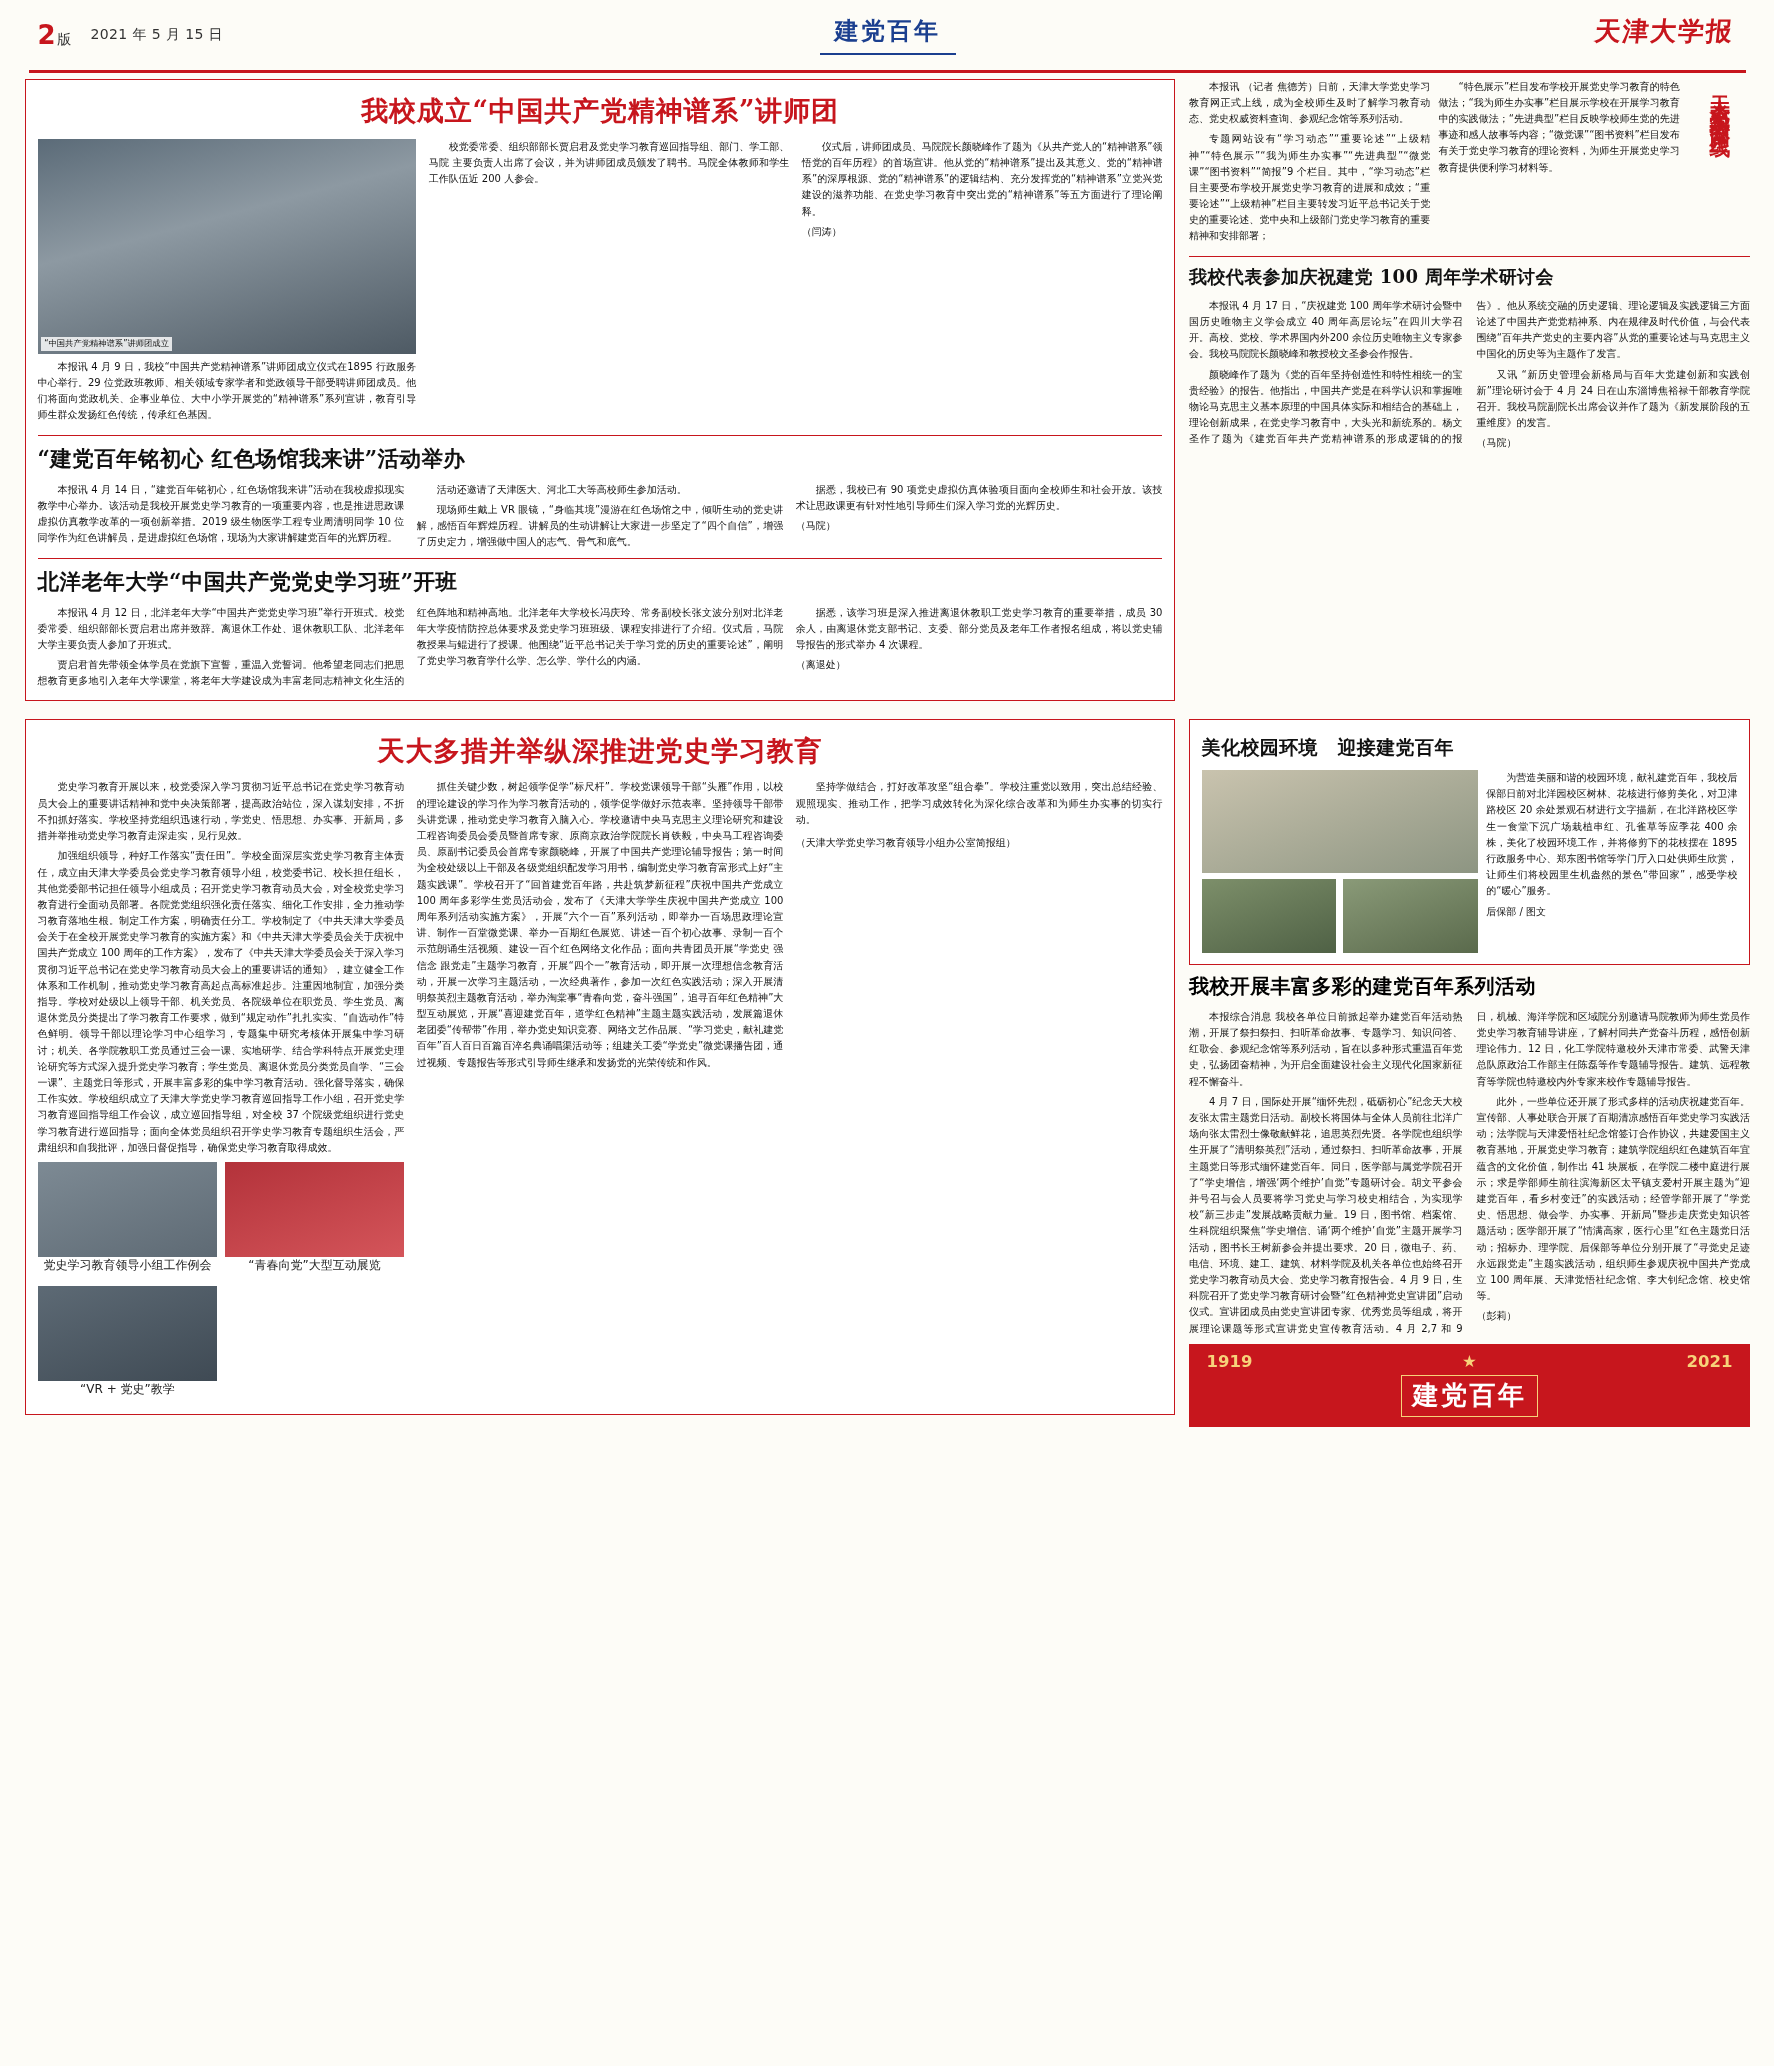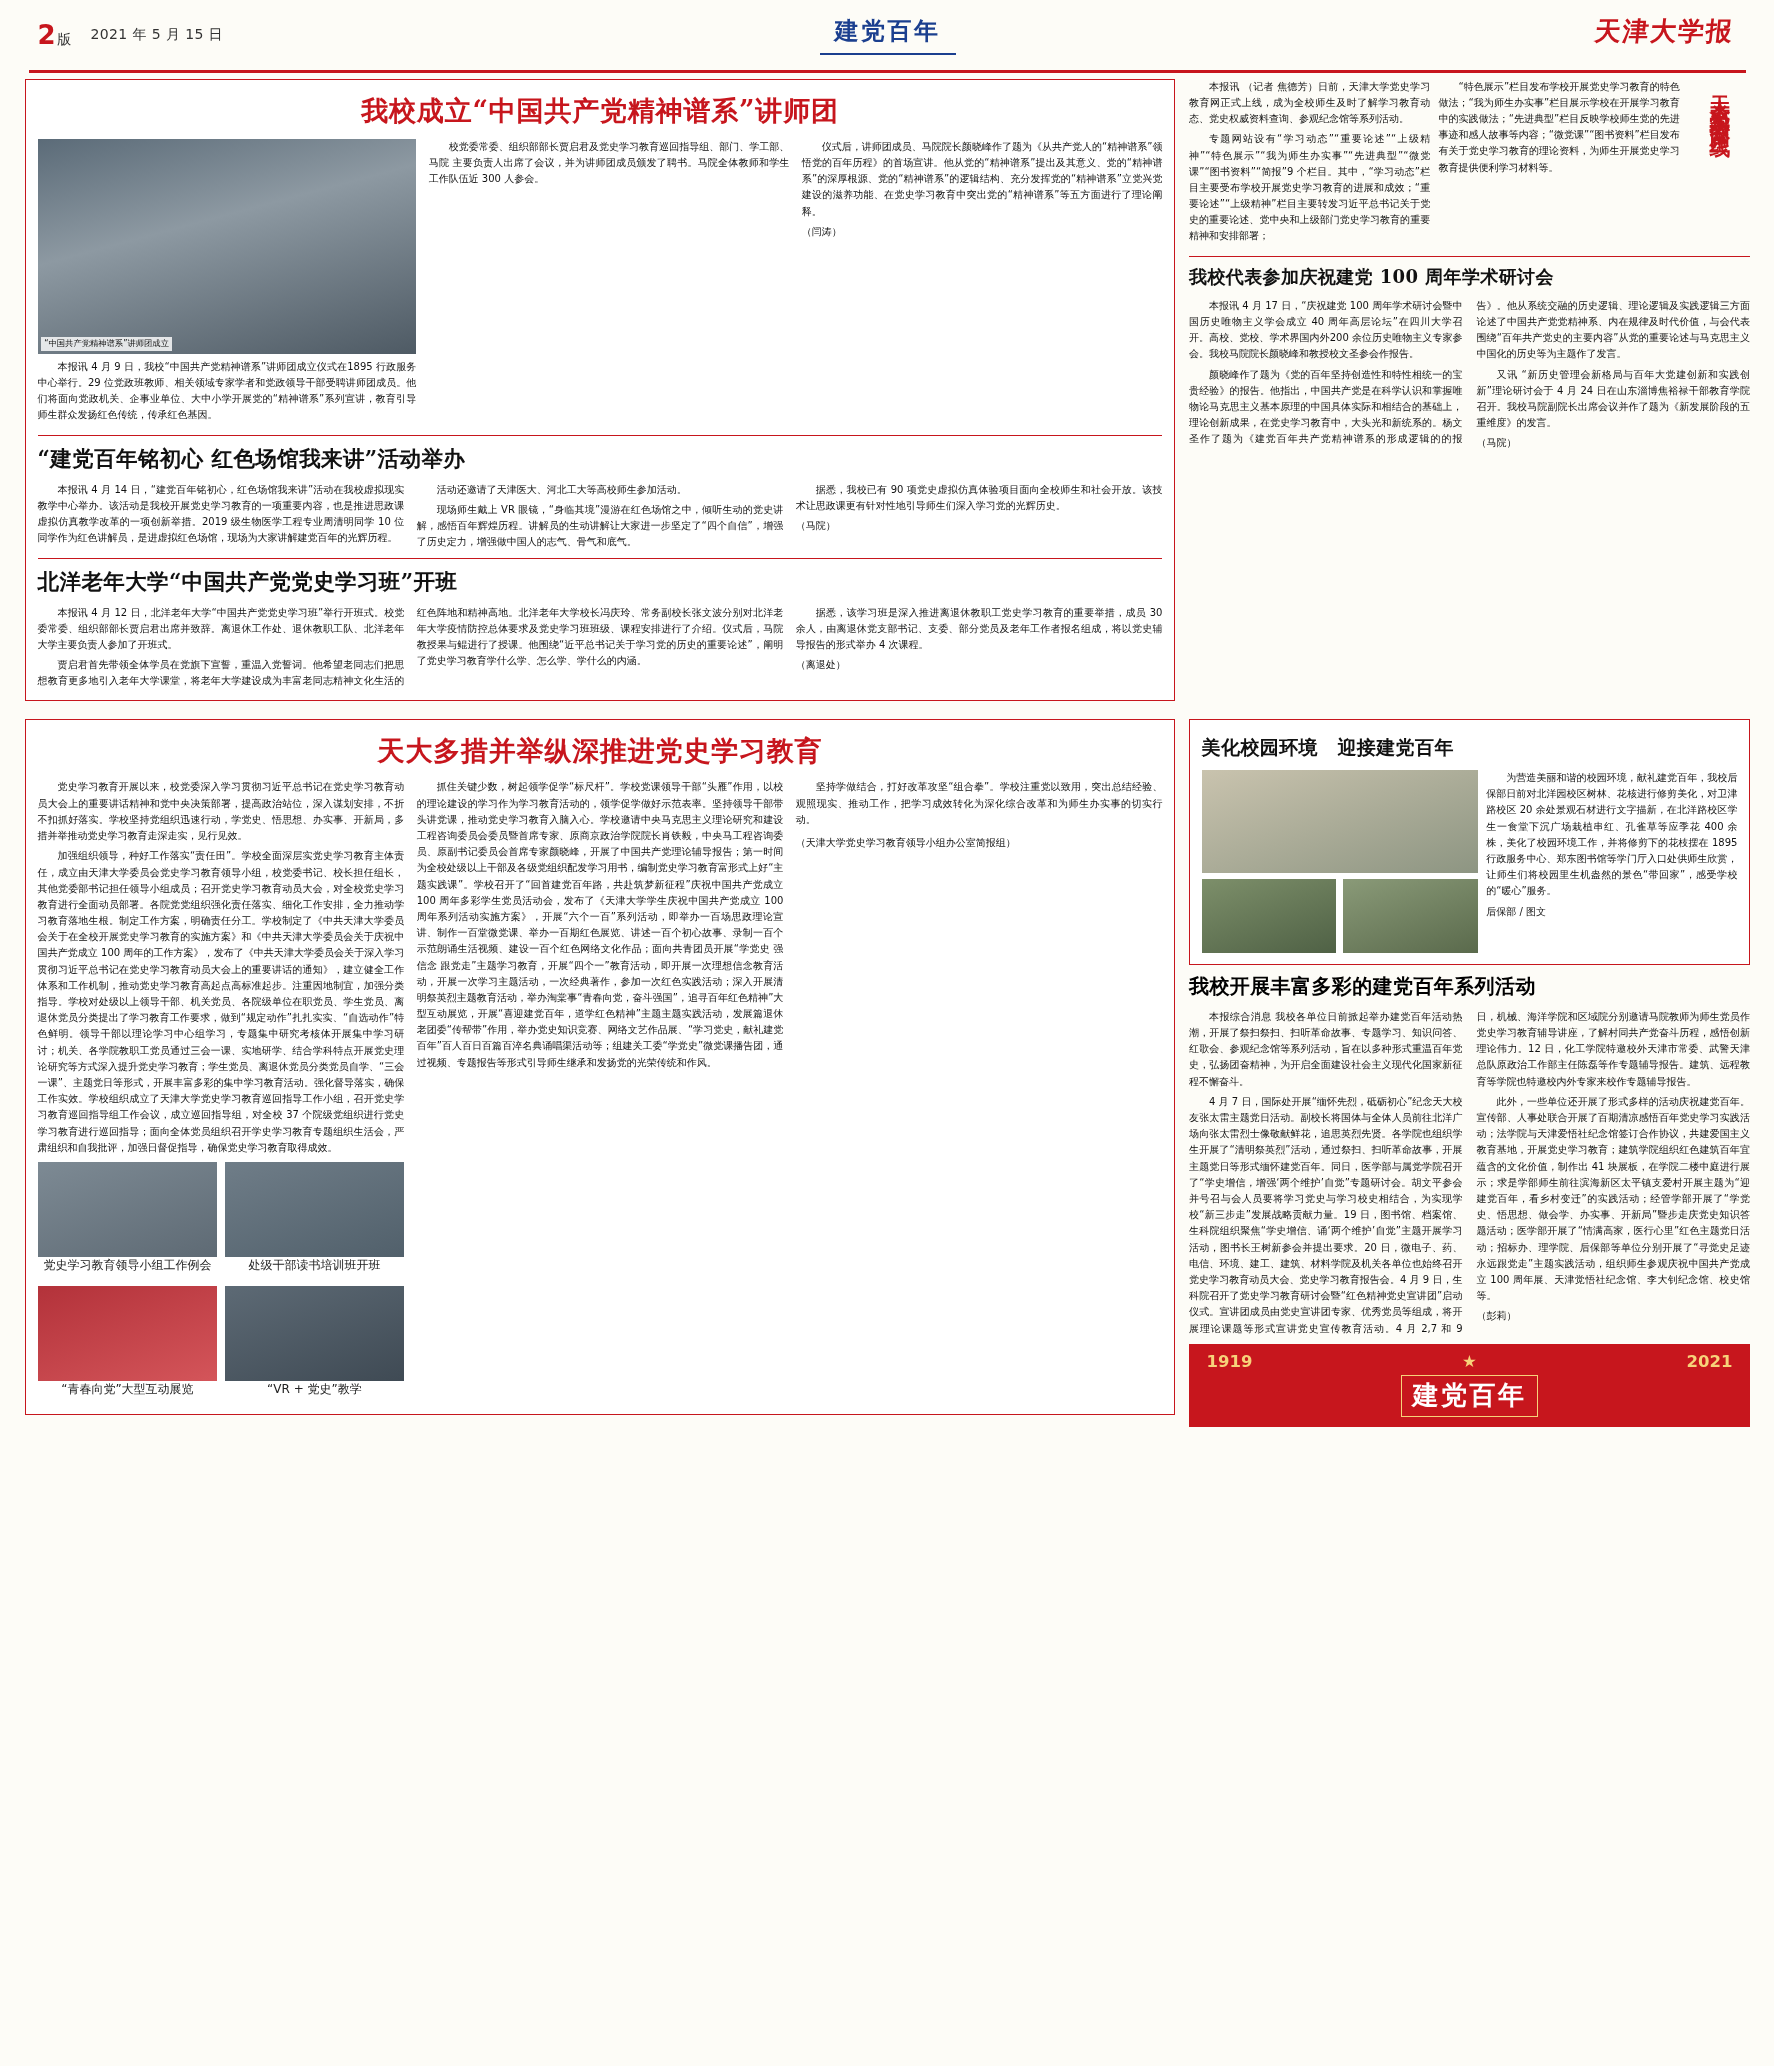--- a/index.html
+++ b/index.html
@@ -129,21 +129,21 @@
         <div class="box">
           <h1 class="headline">我校成立“中国共产党精神谱系”讲师团</h1>
           <div style="display:flex;gap:12.4px;">
             <div style="flex:1.05;">
               <div class="photo" style="height:215px;background:linear-gradient(165deg,#5b6b78,#8d99a2 40%,#4e5a64);">
                 <div class="cap">“中国共产党精神谱系”讲师团成立</div>
               </div>
               <p class="body" style="margin-top:5px;">本报讯 4 月 9 日，我校“中国共产党精神谱系”讲师团成立仪式在1895 行政服务中心举行。29 位党政班教师、相关领域专家学者和党政领导干部受聘讲师团成员。他们将面向党政机关、企事业单位、大中小学开展党的“精神谱系”系列宣讲，教育引导师生群众发扬红色传统，传承红色基因。</p>
             </div>
             <div style="flex:1;">
-              <p class="body">校党委常委、组织部部长贾启君及党史学习教育巡回指导组、部门、学工部、马院 主要负责人出席了会议，并为讲师团成员颁发了聘书。马院全体教师和学生工作队伍近 300 人参会。</p>
+              <p class="body">校党委常委、组织部部长贾启君及党史学习教育巡回指导组、部门、学工部、马院 主要负责人出席了会议，并为讲师团成员颁发了聘书。马院全体教师和学生工作队伍近 200 人参会。</p>
             </div>
             <div style="flex:1;">
               <p class="body">仪式后，讲师团成员、马院院长颜晓峰作了题为《从共产党人的“精神谱系”领悟党的百年历程》的首场宣讲。他从党的“精神谱系”提出及其意义、党的“精神谱系”的深厚根源、党的“精神谱系”的逻辑结构、充分发挥党的“精神谱系”立党兴党建设的滋养功能、在党史学习教育中突出党的“精神谱系”等五方面进行了理论阐释。</p>
               <p class="body sig" style="text-indent:0;">（闫涛）</p>
             </div>
           </div>
 
           <div class="hrule"></div>
 
           <h2 class="headline">“建党百年铭初心 红色场馆我来讲”活动举办</h2>
@@ -202,24 +202,20 @@
 
           <div style="display:flex;gap:12.4px;">
             <div style="flex:1;">
               <p class="body">党史学习教育开展以来，校党委深入学习贯彻习近平总书记在党史学习教育动员大会上的重要讲话精神和党中央决策部署，提高政治站位，深入谋划安排，不折不扣抓好落实。学校坚持党组织迅速行动，学党史、悟思想、办实事、开新局，多措并举推动党史学习教育走深走实，见行见效。</p>
               <p class="body">加强组织领导，种好工作落实“责任田”。学校全面深层实党史学习教育主体责任，成立由天津大学委员会党史学习教育领导小组，校党委书记、校长担任组长，其他党委部书记担任领导小组成员；召开党史学习教育动员大会，对全校党史学习教育进行全面动员部署。各院党党组织强化责任落实、细化工作安排，全力推动学习教育落地生根。制定工作方案，明确责任分工。学校制定了《中共天津大学委员会关于在全校开展党史学习教育的实施方案》和《中共天津大学委员会关于庆祝中国共产党成立 100 周年的工作方案》，发布了《中共天津大学委员会关于深入学习贯彻习近平总书记在党史学习教育动员大会上的重要讲话的通知》，建立健全工作体系和工作机制，推动党史学习教育高起点高标准起步。注重因地制宜，加强分类指导。学校对处级以上领导干部、机关党员、各院级单位在职党员、学生党员、离退休党员分类提出了学习教育工作要求，做到“规定动作”扎扎实实、“自选动作”特色鲜明。领导干部以理论学习中心组学习，专题集中研究考核体开展集中学习研讨；机关、各学院教职工党员通过三会一课、实地研学、结合学科特点开展党史理论研究等方式深入提升党史学习教育；学生党员、离退休党员分类党员自学、“三会一课”、主题党日等形式，开展丰富多彩的集中学习教育活动。强化督导落实，确保工作实效。学校组织成立了天津大学党史学习教育巡回指导工作小组，召开党史学习教育巡回指导组工作会议，成立巡回指导组，对全校 37 个院级党组织进行党史学习教育进行巡回指导；面向全体党员组织召开学史学习教育专题组织生活会，严肃组织和自我批评，加强日督促指导，确保党史学习教育取得成效。</p>
 
               <div class="grid-photos" style="margin-top:5.8px;">
                 <div>
                   <div class="photo" style="height:95px;background:linear-gradient(160deg,#7d8a94,#5e6a74);"></div>
                   <div class="photo-cap-below">党史学习教育领导小组工作例会</div>
-                </div>
-                <div>
-                  <div class="photo" style="height:95px;background:linear-gradient(160deg,#6f7d88,#51606b);"></div>
-                  <div class="photo-cap-below">处级干部读书培训班开班</div>
                 </div>
                 <div>
                   <div class="photo" style="height:95px;background:linear-gradient(160deg,#b3323a,#d4555a);"></div>
                   <div class="photo-cap-below">“青春向党”大型互动展览</div>
                 </div>
                 <div>
                   <div class="photo" style="height:95px;background:linear-gradient(160deg,#5d6a75,#3f4a54);"></div>
                   <div class="photo-cap-below">“VR + 党史”教学</div>
                 </div>
               </div>

